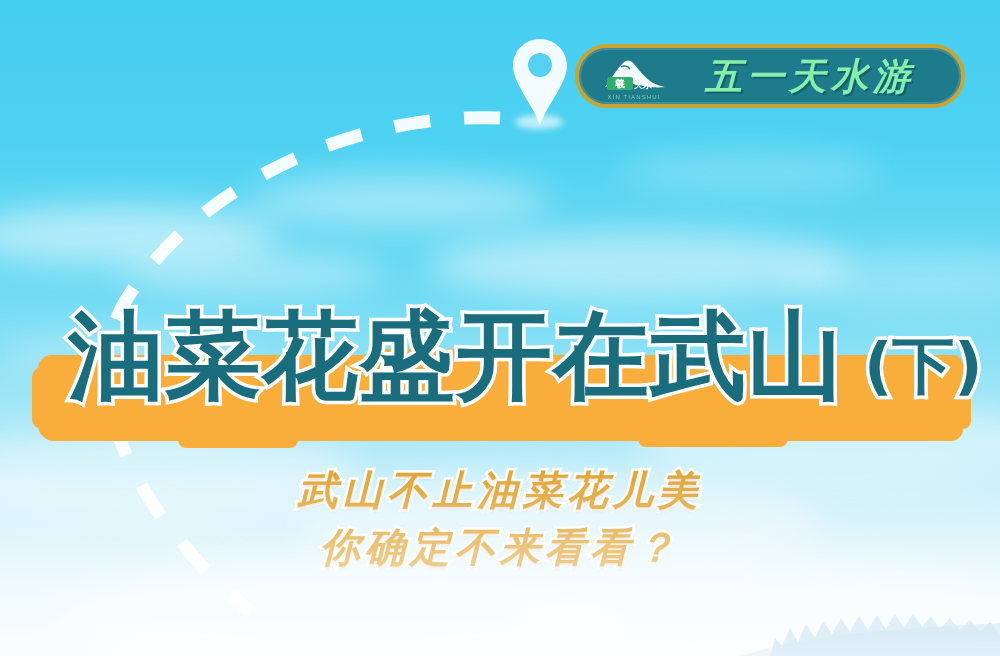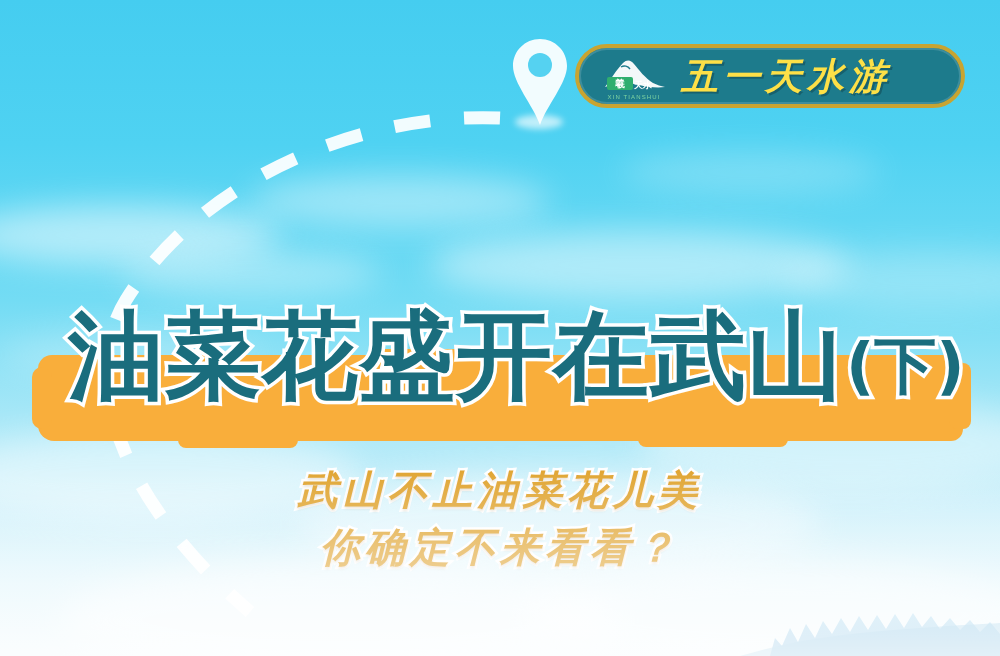--- a/index.html
+++ b/index.html
@@ -64,22 +64,22 @@
     box-shadow:0 0 0 2px rgba(255,255,255,.15) inset;
     display:flex;align-items:center;gap:14px;
     padding:0 18px 0 22px;box-sizing:border-box;
   }
   .badge-logo{width:66px;height:46px;flex:0 0 auto;position:relative;}
   .badge-logo .pinyin{
     position:absolute;left:0;right:0;bottom:-1px;text-align:center;
     font-size:6px;letter-spacing:1.1px;color:#7fd4a0;font-family:"Liberation Sans",sans-serif;
   }
   .badge-text{
-    flex:1 1 auto;text-align:left;
-    color:#fde047;
+    flex:1 1 auto;text-align:center;
+    color:#86efac;
     font-family:"DejaVu Serif","Liberation Serif",serif;
     font-size:37px;font-weight:bold;font-style:italic;
     letter-spacing:5px;
     text-shadow:2px 2px 0 rgba(0,0,0,.22);
     white-space:nowrap;line-height:1;
     padding-right:4px;
   }
 
   
   .band{
@@ -98,20 +98,21 @@
 
   .headline{
     position:absolute;left:68px;top:296px;width:900px;height:120px;
     display:flex;align-items:center;
     white-space:nowrap;
     font-family:"DejaVu Sans","Liberation Sans",sans-serif;
     font-weight:bold;
     color:#1a6d7d;
     -webkit-text-stroke:7px #ffffff;
     paint-order:stroke fill;
+    gap:18px;
   }
   .headline .main{font-size:96px;letter-spacing:1px;line-height:1;}
   .headline .suffix{font-size:62px;line-height:1;margin-left:2px;position:relative;top:10px;}
 
   
   .subtitle{
     position:absolute;left:0;right:0;top:462px;text-align:center;
     font-family:"DejaVu Serif","Liberation Serif",serif;
     font-style:italic;font-weight:bold;
     font-size:40px;line-height:1.42;

